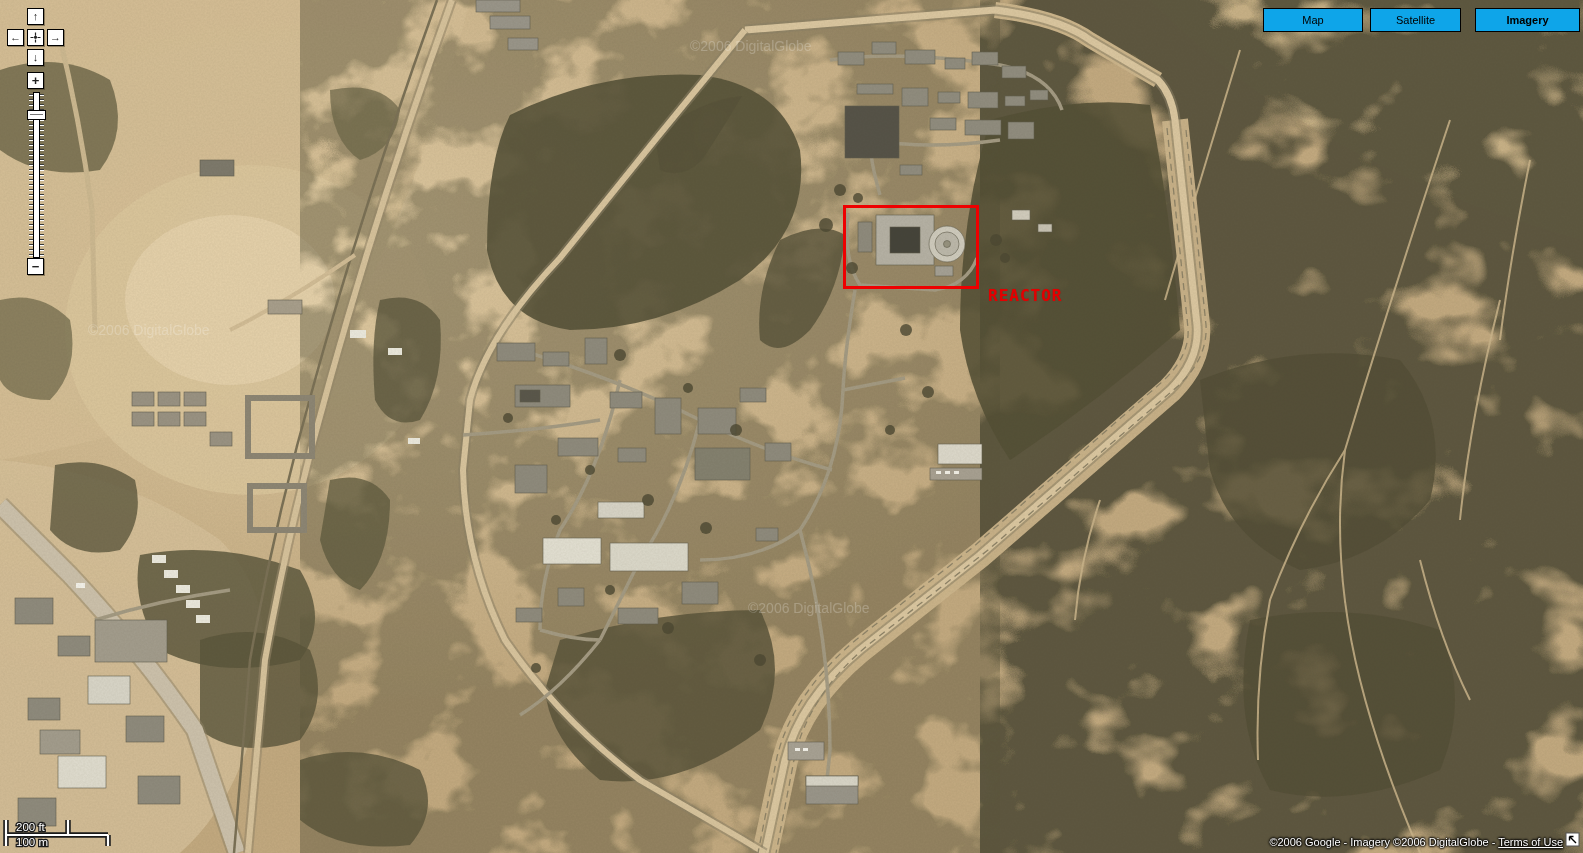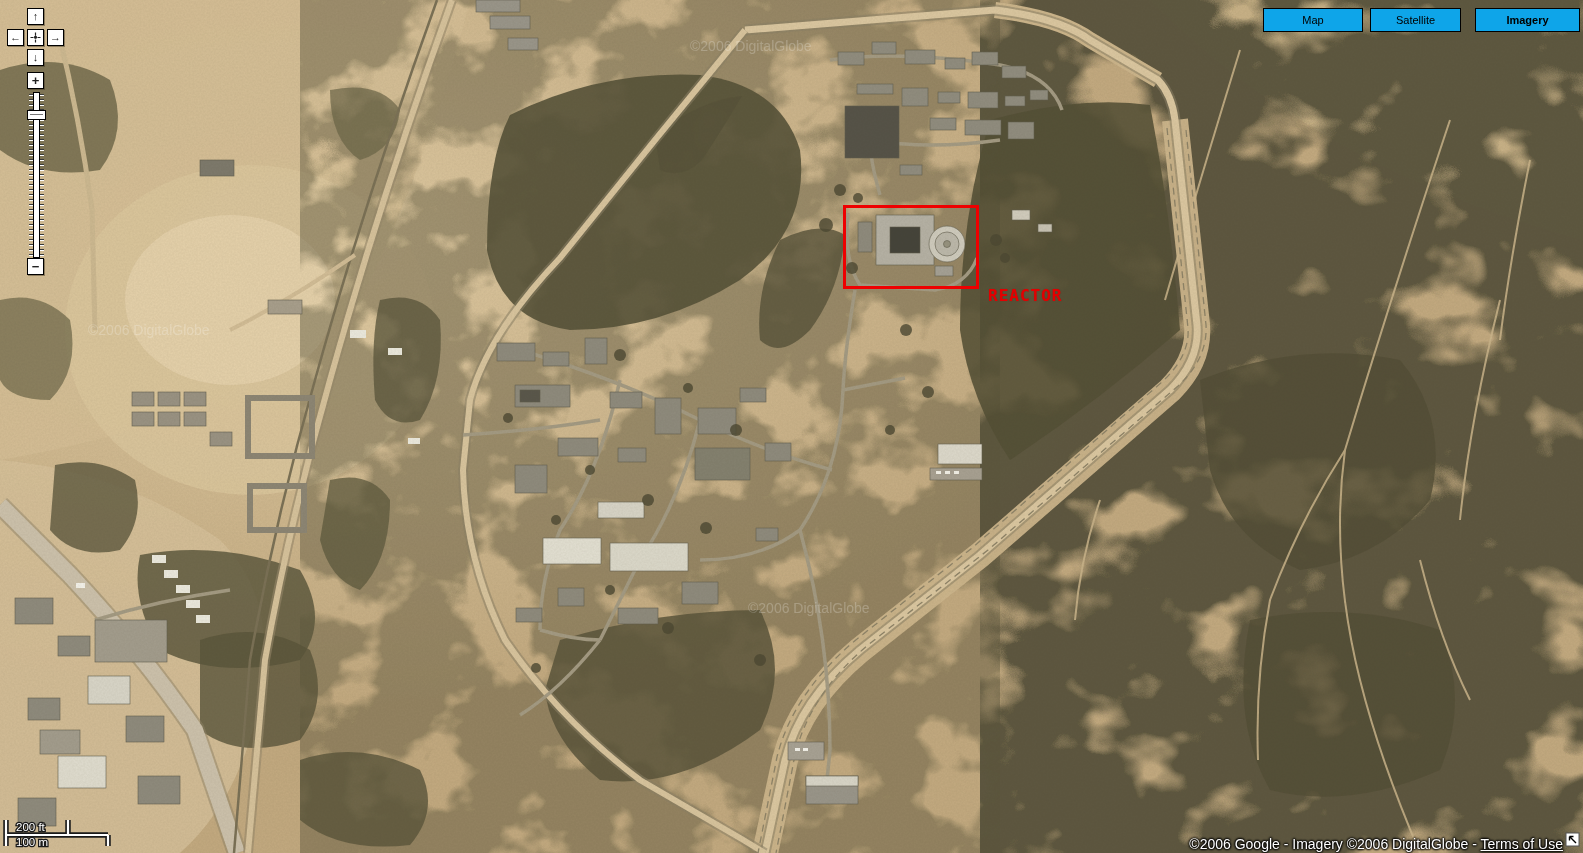--- a/index.html
+++ b/index.html
@@ -45,21 +45,21 @@
   #reactor-label{
     position:absolute;left:988px;top:270px;
     font-family:"DejaVu Sans Mono","Liberation Mono",monospace;
     font-weight:bold;font-size:16px;letter-spacing:1px;color:#e30000;
     text-shadow:0 0 1px rgba(180,0,0,.6);
     margin-top:16px;
   }
 
   
   #attribution{
-    position:absolute;right:20px;top:836px;font-size:14px;color:#fff;white-space:nowrap;
+    position:absolute;right:20px;top:836px;font-size:11px;color:#fff;white-space:nowrap;
     text-shadow:0 1px 2px #000,1px 0 2px #000,0 -1px 2px #000,-1px 0 2px #000;
   }
   #attribution a{color:#fff;text-decoration:underline;cursor:pointer;}
   .watermark{position:absolute;color:#fff;opacity:.22;font-size:14px;white-space:nowrap;pointer-events:none;}
 
   #cursor-icon{position:absolute;left:1565px;top:832px;}
 
   #scalebar{position:absolute;left:2px;top:812px;}
 </style>
 </head>

